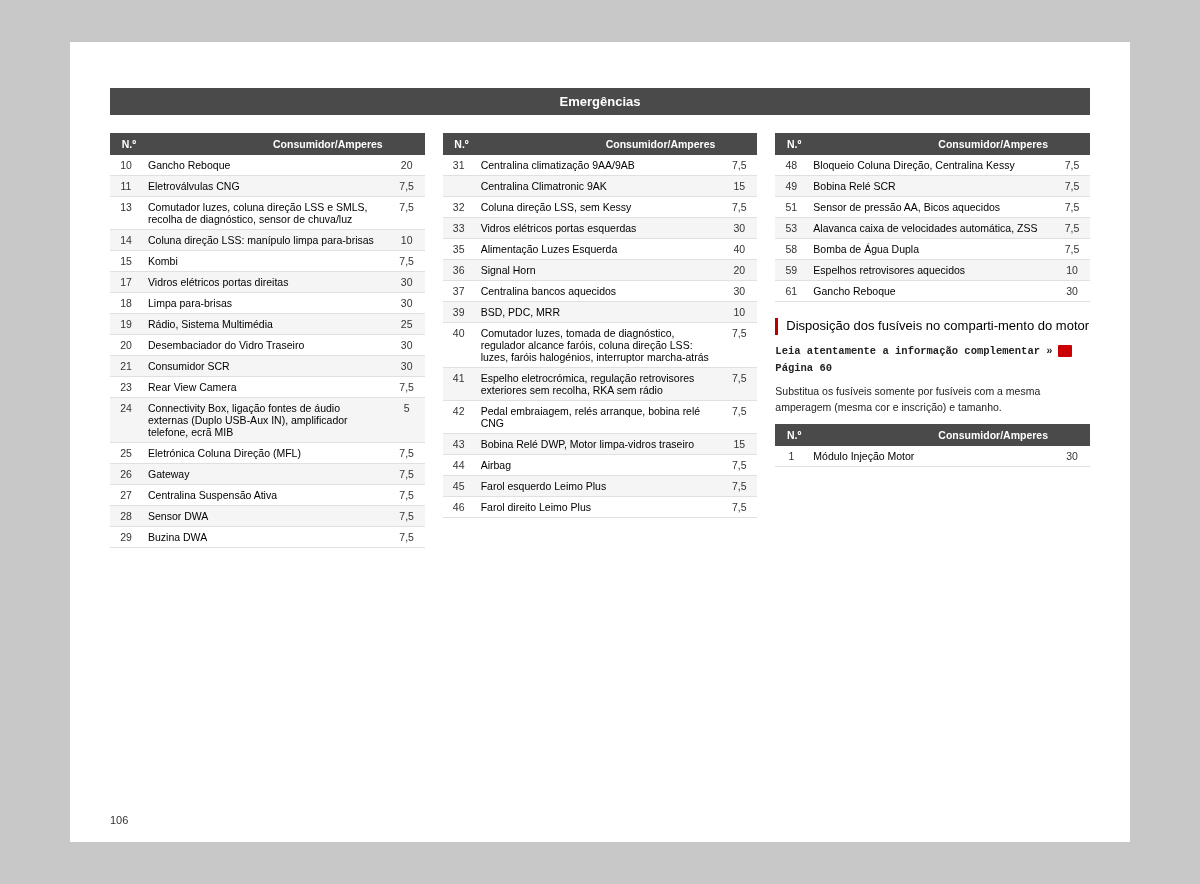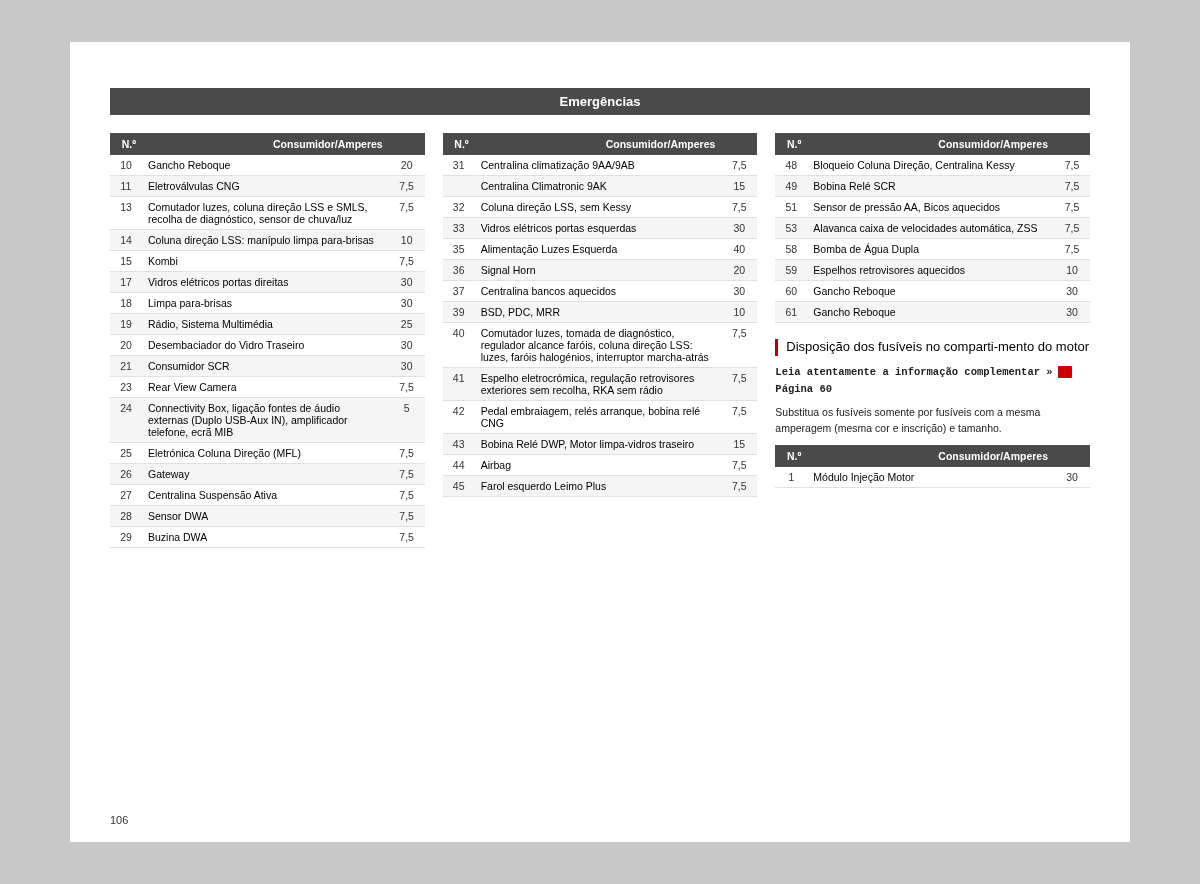--- a/index.html
+++ b/index.html
@@ -302,20 +302,25 @@
             <tr>
     <td class="num">44</td>
     <td>Airbag</td>
     <td class="amp">7,5</td>
   </tr>
             <tr>
     <td class="num">45</td>
     <td>Farol esquerdo Leimo Plus</td>
     <td class="amp">7,5</td>
   </tr>
+            <tr>
+    <td class="num">46</td>
+    <td>Farol direito Leimo Plus</td>
+    <td class="amp">7,5</td>
+  </tr>
           </tbody>
       </table>
     </div>
 
     <div class="right-col">
       <table class="fuse-table">
         <thead>
           <tr>
             <th class="num-col">N.º</th>
             <th>Consumidor/Amperes</th>
@@ -347,25 +352,20 @@
     <td class="num">58</td>
     <td>Bomba de Água Dupla</td>
     <td class="amp">7,5</td>
   </tr>
             <tr>
     <td class="num">59</td>
     <td>Espelhos retrovisores aquecidos</td>
     <td class="amp">10</td>
   </tr>
             <tr>
-    <td class="num">60</td>
-    <td>Gancho Reboque</td>
-    <td class="amp">30</td>
-  </tr>
-            <tr>
     <td class="num">61</td>
     <td>Gancho Reboque</td>
     <td class="amp">30</td>
   </tr>
           </tbody>
       </table>
 
       <div>
         <div class="section-title">Disposição dos fusíveis no comparti-mento do motor</div>
         <div class="info-text">

